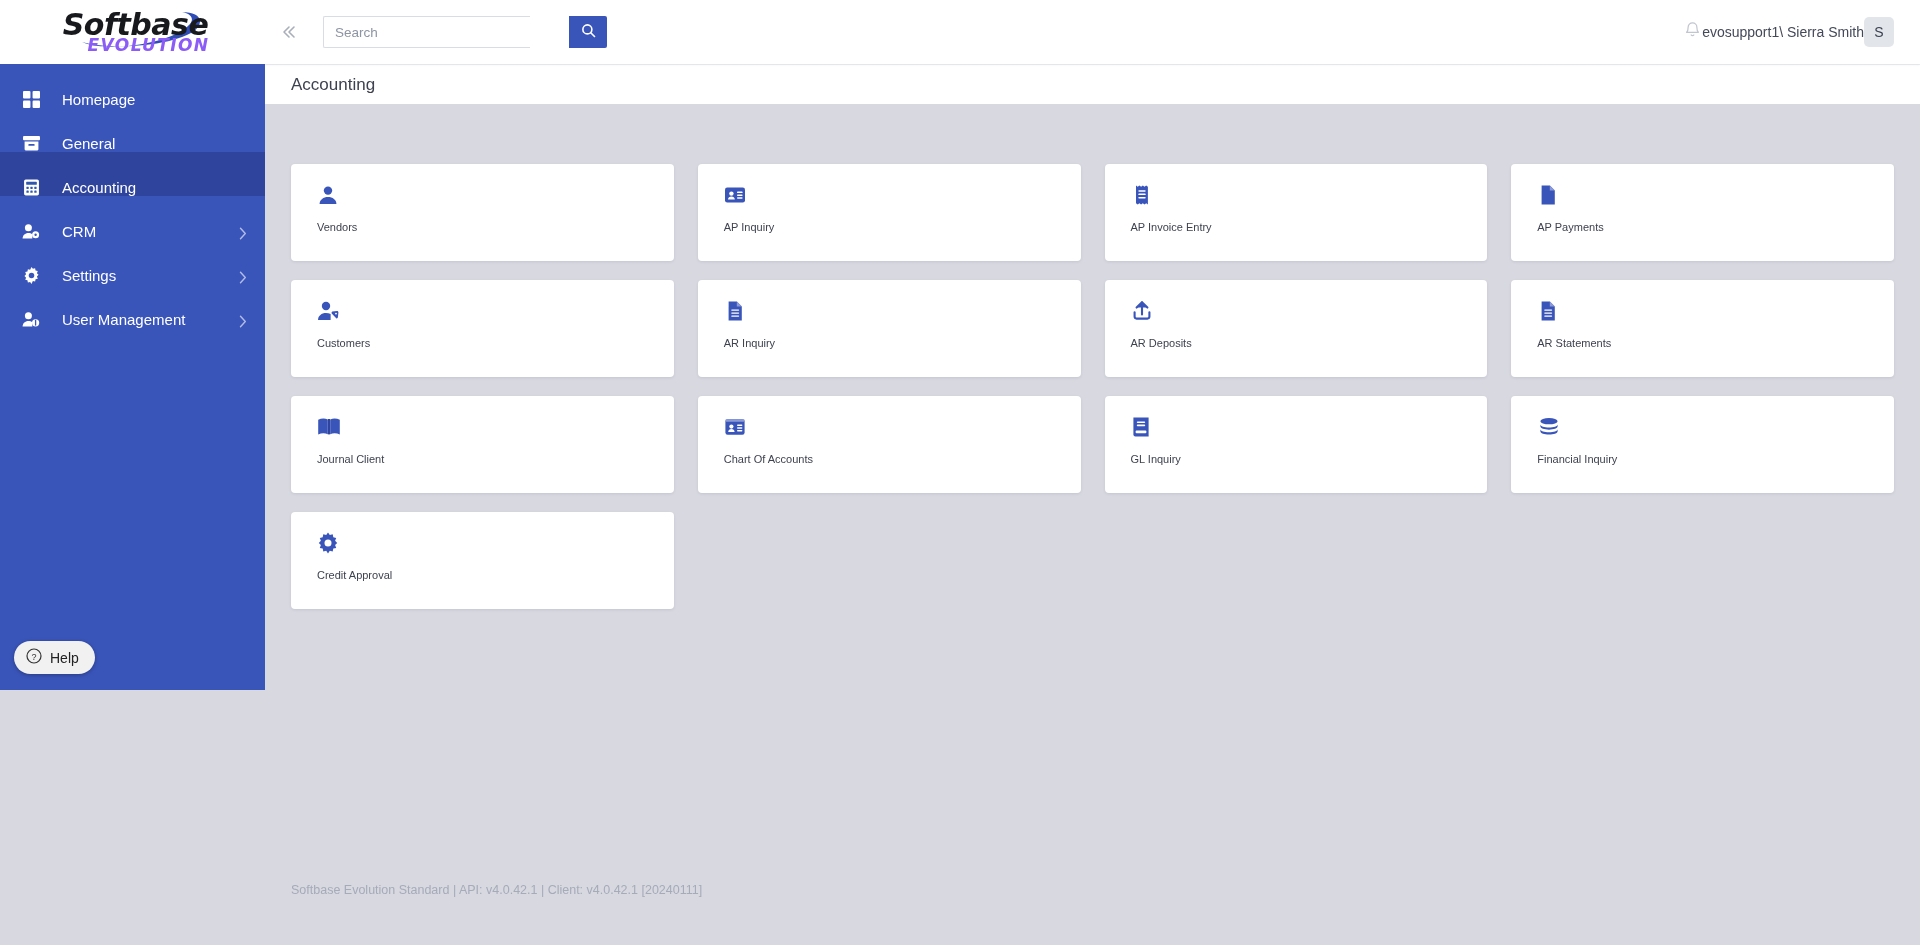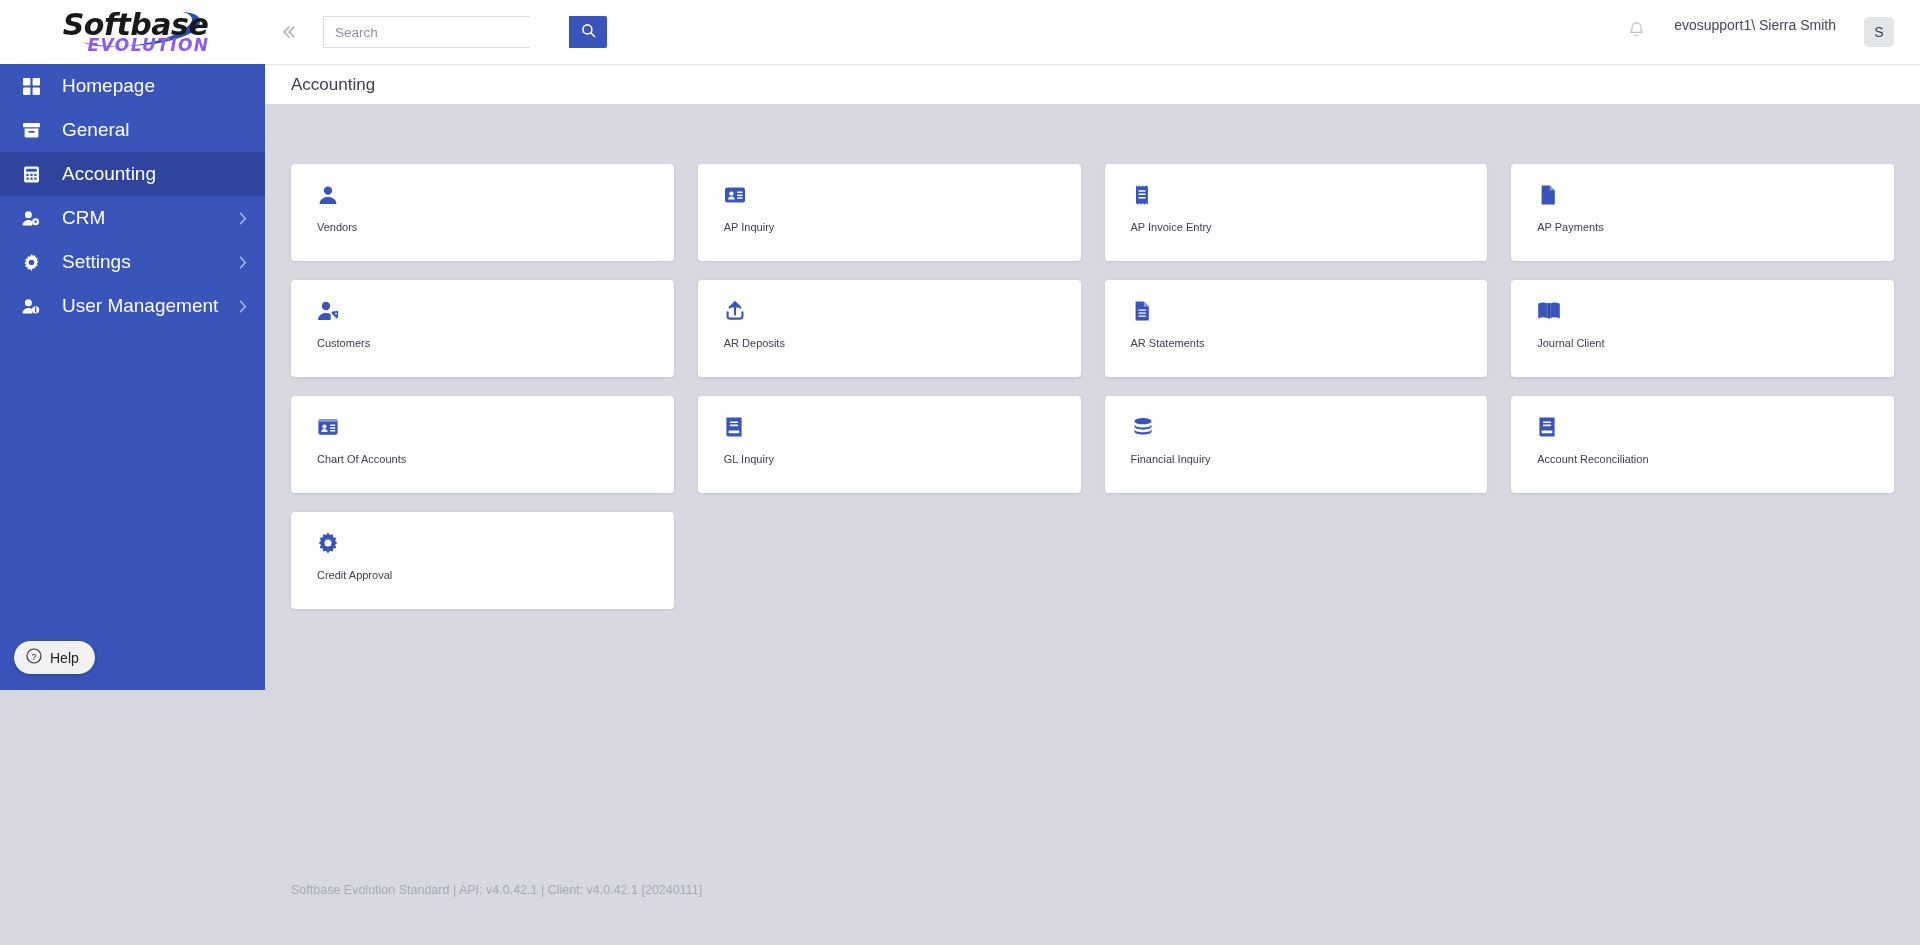--- a/index.html
+++ b/index.html
@@ -37,23 +37,23 @@
     color: #8b5cf6; letter-spacing: 1.4px; display: block;
     margin-top: -3px; margin-left: 26px;
   }
   .brand-swoosh {
     position: absolute; left: 62px; top: 8px; width: 150px; height: 42px;
     pointer-events: none;
   }
 
   .nav { padding-top: 0; }
   .nav-item {
-    height: 44px; display: flex; align-items: center;
+    height: 44px; display: flex; align-items: flex-end;
     padding: 0 18px 0 18px; color: #ffffff; cursor: pointer;
-    font-size: 19px; position: relative;
+    font-size: 15px; position: relative;
   }
   .nav-item .ico {
     width: 26px; flex: 0 0 26px; display: flex; align-items: center; justify-content: center;
     margin-right: 18px;
   }
   .nav-item .ico svg { display: block; }
   .nav-item.active { background: #2f449c; }
   .nav-item .chev {
     margin-left: auto; opacity: .85; display: flex; align-items: center;
   }
@@ -86,21 +86,21 @@
     width: 207px; height: 32px; border: 1px solid #d8dce3; border-right: none;
     border-radius: 2px 0 0 2px; padding: 0 11px; font-size: 13.5px;
     color: #3c4250; font-family: "Liberation Sans", sans-serif; outline: none;
     background: #fff;
   }
   .searchbox input::placeholder { color: #8d94a3; }
   .search-btn {
     width: 38px; height: 32px; background: #3a55ba; border: none; border-radius: 0 2px 2px 0;
     display: flex; align-items: center; justify-content: center; cursor: pointer;
   }
-  .topbar-right { margin-left: auto; display: flex; gap: 28px; }
+  .topbar-right { margin-left: auto; display: flex; align-items: center; gap: 0; }
   .bell { color: #b2b7c2; cursor: pointer; display: flex; align-items: center; }
   .username { font-size: 14px; color: #44495a; white-space: nowrap; }
   .avatar {
     width: 30px; height: 30px; border-radius: 5px; background: #e2e5ea;
     display: flex; align-items: center; justify-content: center;
     font-size: 14px; color: #3c4250; cursor: pointer;
   }
 
   .pagehead {
     height: 40px; flex: 0 0 40px; background: #ffffff;
@@ -347,20 +347,32 @@
             <svg width="24" height="22" viewBox="0 0 24 22" fill="#3a55ba">
                 <circle cx="9" cy="6" r="4.2"></circle>
                 <path d="M1 20c0-4.3 3.6-7 8-7 1.7 0 3.3.4 4.6 1.1V20H1z"></path>
                 <path d="M15.3 11.6l4.6-.5c.9-.1 1.6.6 1.5 1.5l-.5 4.6c-.1.6-.5 1.1-1.1 1.2l-.3 0-4.6-4.6c-.6-.6-.3-1.6.4-2.2z"></path>
                 <circle cx="19" cy="13.6" r=".95" fill="#fff"></circle>
               </svg>
           </div>
           <div class="card-label">Customers</div>
         </div>
 
+        <div class="card">
+          <div class="card-ico">
+            <svg width="22" height="22" viewBox="0 0 22 22" fill="#3a55ba">
+                <path d="M4.6 1.4h8.2l5 5v14.2H4.6V1.4z"></path>
+                <path d="M12.8 1.4l5 5h-5v-5z" fill="#8c9ad8"></path>
+                <rect x="7.2" y="9.4" width="8" height="1.4" rx=".7" fill="#fff"></rect>
+                <rect x="7.2" y="12.4" width="8" height="1.4" rx=".7" fill="#fff"></rect>
+                <rect x="7.2" y="15.4" width="8" height="1.4" rx=".7" fill="#fff"></rect>
+              </svg>
+          </div>
+          <div class="card-label">AR Inquiry</div>
+        </div>
 
         <div class="card">
           <div class="card-ico">
             <svg width="22" height="22" viewBox="0 0 22 22" fill="none" stroke="#3a55ba" stroke-width="2.1" stroke-linecap="round" stroke-linejoin="round">
                 <path d="M11 14.4V2.6"></path>
                 <path d="M5.6 7.6L11 2.2l5.4 5.4" fill="#3a55ba" stroke-linejoin="round"></path>
                 <path d="M3.6 12.2v4.4a2 2 0 0 0 2 2h10.8a2 2 0 0 0 2-2v-4.4"></path>
               </svg>
           </div>
           <div class="card-label">AR Deposits</div>
@@ -421,31 +433,20 @@
           <div class="card-ico">
             <svg width="24" height="22" viewBox="0 0 24 22" fill="#3a55ba">
                 <ellipse cx="12" cy="5.2" rx="8.6" ry="3.1"></ellipse>
                 <path d="M3.4 8.4c0 1.7 3.9 3.1 8.6 3.1s8.6-1.4 8.6-3.1v2.2c0 1.7-3.9 3.1-8.6 3.1s-8.6-1.4-8.6-3.1V8.4z"></path>
                 <path d="M3.4 13.2c0 1.7 3.9 3.1 8.6 3.1s8.6-1.4 8.6-3.1v2.2c0 1.7-3.9 3.1-8.6 3.1s-8.6-1.4-8.6-3.1v-2.2z"></path>
               </svg>
           </div>
           <div class="card-label">Financial Inquiry</div>
         </div>
 
-        <div class="card">
-          <div class="card-ico">
-            <svg width="20" height="22" viewBox="0 0 20 22" fill="#3a55ba">
-                <path d="M2.4 1.6h15.2v18.8H4.4a2 2 0 0 1-2-2V1.6z"></path>
-                <rect x="5.8" y="5.4" width="8.4" height="1.6" rx=".8" fill="#fff"></rect>
-                <rect x="5.8" y="8.6" width="8.4" height="1.6" rx=".8" fill="#fff"></rect>
-                <rect x="4.6" y="14.6" width="10.8" height="2.6" rx="1" fill="#fff"></rect>
-              </svg>
-          </div>
-          <div class="card-label">Account Reconciliation</div>
-        </div>
 
         <div class="card">
           <div class="card-ico">
             <svg width="22" height="22" viewBox="0 0 22 22" fill="#3a55ba">
                 <path d="M11 0.6l1.8 2.4 2.9-.7.6 2.9 2.9.7-1.1 2.8 2.1 2.2-2.1 2.2 1.1 2.8-2.9.7-.6 2.9-2.9-.7L11 21.4l-1.8-2.6-2.9.7-.6-2.9-2.9-.7 1.1-2.8L1.8 10.9l2.1-2.2L2.8 5.9l2.9-.7.6-2.9 2.9.7L11 .6z"></path>
                 <circle cx="11" cy="11" r="3.5" fill="#fff"></circle>
               </svg>
           </div>
           <div class="card-label">Credit Approval</div>
         </div>

